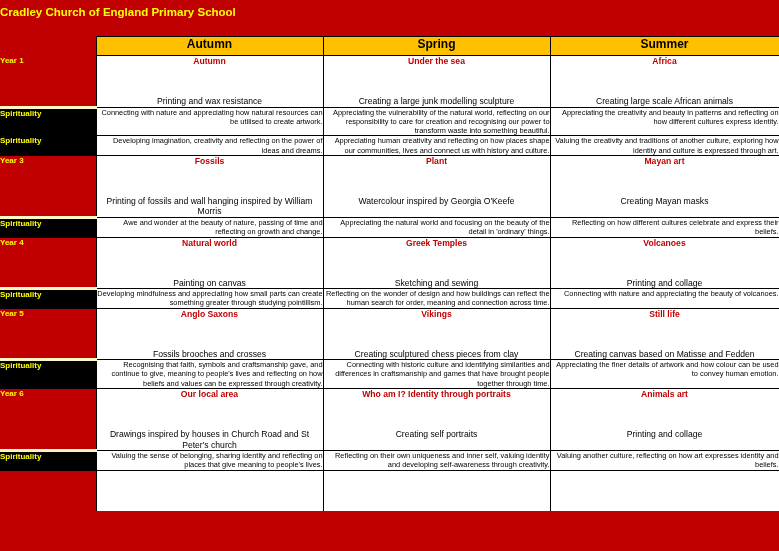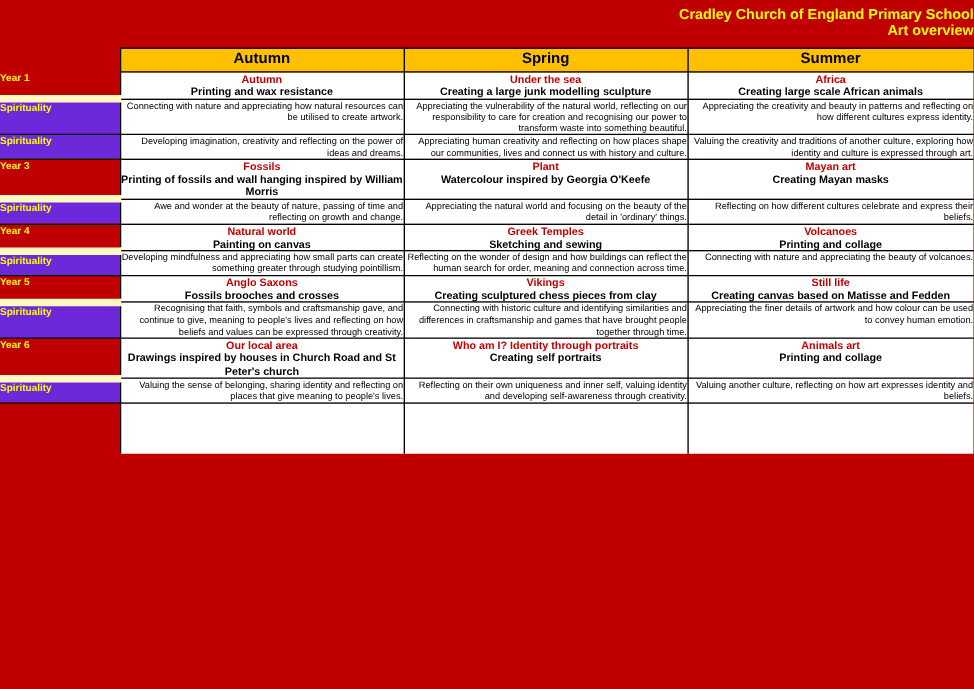--- a/index.html
+++ b/index.html
@@ -5,27 +5,27 @@
   html,body{margin:0;padding:0;}
   body{
     width:779px;height:551px;
     background:#c00000;
     font-family:"Liberation Sans", sans-serif;
     overflow:hidden;
   }
   .page{width:779px;height:551px;position:relative;background:#c00000;}
 
   .title-block{
-    text-align:right;
+    text-align:left;
     color:#ffff00;
     font-weight:bold;
     font-size:11.5px;
     line-height:13px;
     padding-top:6px;
-    padding-bottom:6px;
+    padding-bottom:17px;
   }
   .title-line{display:block;}
 
   table.grid{
     border-collapse:collapse;
     table-layout:fixed;
     width:779px;
     margin:0;
   }
   table.grid td{
@@ -55,24 +55,24 @@
 
   
   .year-cell{
     background:#c00000;
     color:#ffff00;
     font-weight:bold;
     font-size:8px;
     text-align:left;
     padding:3px 0 0 6px;
     border-right:1px solid #000;
-    border-bottom:6px solid #fef9c3;
+    border-bottom:3px solid #fef9c3;
   }
   .spirit-cell{
-    background:#6d28d9;
+    background:#000000;
     color:#ffff00;
     font-weight:bold;
     font-size:8px;
     text-align:left;
     padding:3px 0 0 6px;
     border-right:1px solid #000;
     border-bottom:1px solid #000;
   }
 
   
@@ -84,24 +84,25 @@
   }
   .topic-title{
     color:#c00000;
     font-weight:bold;
     font-size:8.6px;
     line-height:10px;
     display:block;
   }
   .topic-desc{
     color:#000;
-    font-weight:bold;
+    font-weight:normal;
     font-size:8.6px;
     line-height:10.5px;
     display:block;
+    margin-top:30px;
   }
 
   
   .spirit-text{
     background:#ffffff;
     border:1px solid #000;
     text-align:right;
     padding:3px 6px 4px 6px;
     color:#000;
     font-size:7.4px;
@@ -118,21 +119,20 @@
     border-right:1px solid #000;
   }
 </style>
 </head>
 <body>
 
 <div class="page">
 
   <div class="title-block">
     <span class="title-line">Cradley Church of England Primary School</span>
-    <span class="title-line">Art overview</span>
   </div>
 
   <table class="grid">
     <colgroup>
       <col class="c-year">
       <col class="c-term">
       <col class="c-term">
       <col class="c-term3">
     </colgroup>
     <tbody id="table-body">

